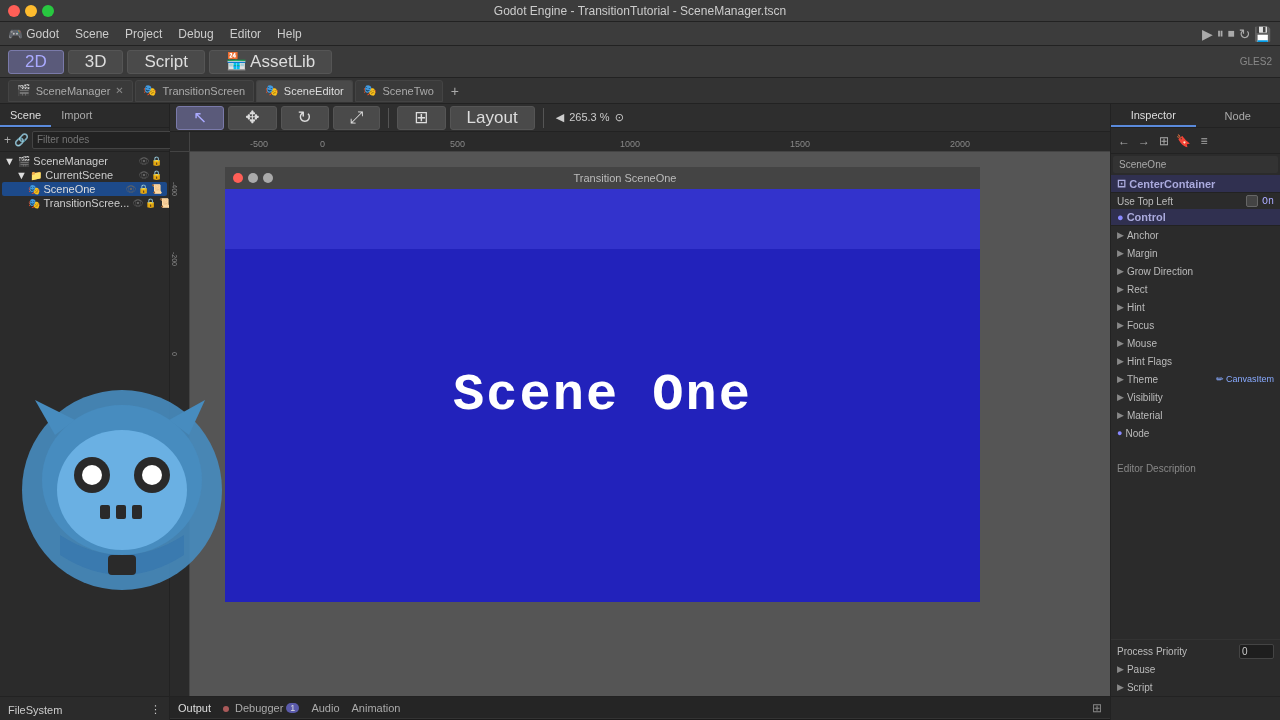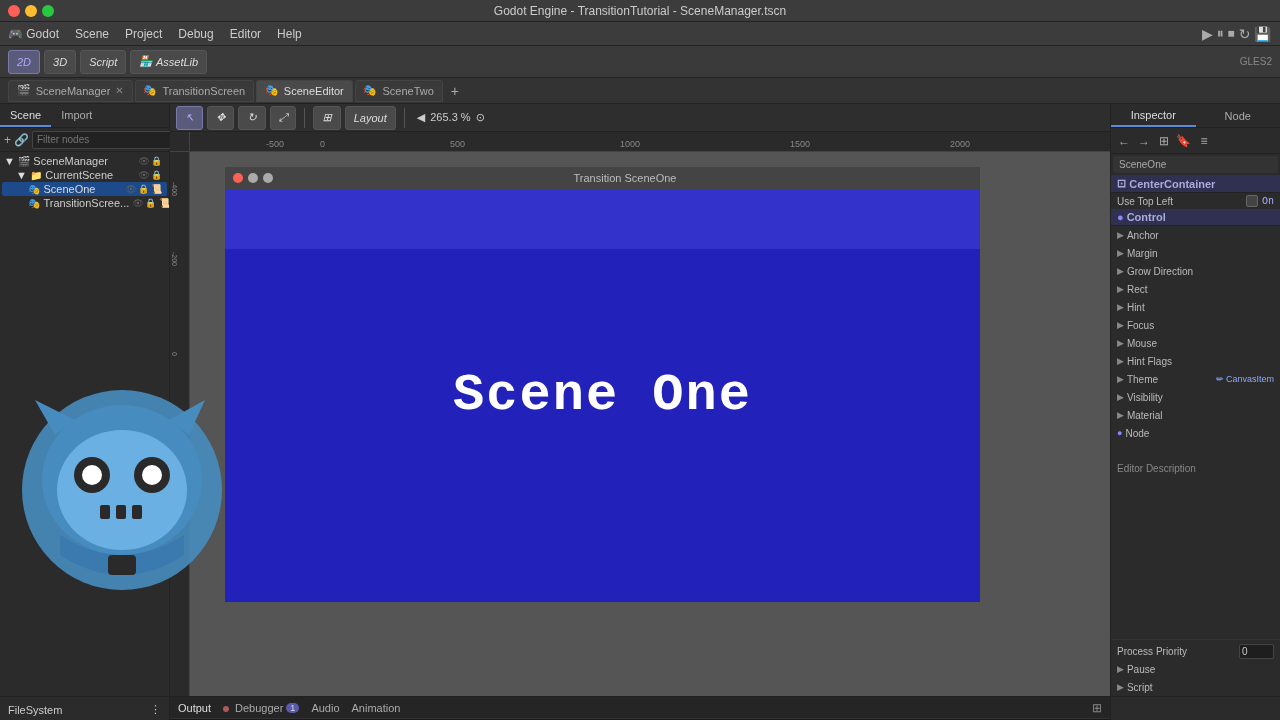--- a/index.html
+++ b/index.html
@@ -59,31 +59,30 @@
       height: 32px;
       background: #3a3a3a;
       display: flex;
       align-items: center;
       padding: 0 8px;
       gap: 4px;
       border-bottom: 1px solid #222;
     }
     .toolbar-btn {
       height: 24px;
-      padding: 0 8px;
+      padding: 0 16px;
       background: #4a4a4a;
       border: 1px solid #555;
       border-radius: 3px;
       color: #ddd;
-      font-size: 11px;
+      font-size: 17px;
       cursor: pointer;
       display: flex;
       align-items: center;
       gap: 3px;
-      font-style: italic;
     }
     .toolbar-btn.active {
       background: #5a5a7a;
       border-color: #7a7aaa;
       color: #aaf;
     }
     .toolbar-separator {
       width: 1px;
       height: 20px;
       background: #555;
@@ -640,21 +639,21 @@
         <span style="cursor:pointer;margin-right:2px;">◀</span>
         <span>265.3 %</span>
         <span style="cursor:pointer;margin-left:2px;">⊙</span>
       </span>
     </div>
     <div class="viewport-area">
 
       <div class="ruler-corner"></div>
 
       <div class="ruler-h">
-        <span style="position:absolute;left:76px;">-500</span>
+        <span style="position:absolute;left:60px;">-500</span>
         <span style="position:absolute;left:130px;">0</span>
         <span style="position:absolute;left:260px;">500</span>
         <span style="position:absolute;left:430px;">1000</span>
         <span style="position:absolute;left:600px;">1500</span>
         <span style="position:absolute;left:760px;">2000</span>
 
       </div>
 
       <div class="ruler-v">
         <span style="position:absolute;top:30px;left:1px;writing-mode:vertical-rl;font-size:7px;">-400</span>

